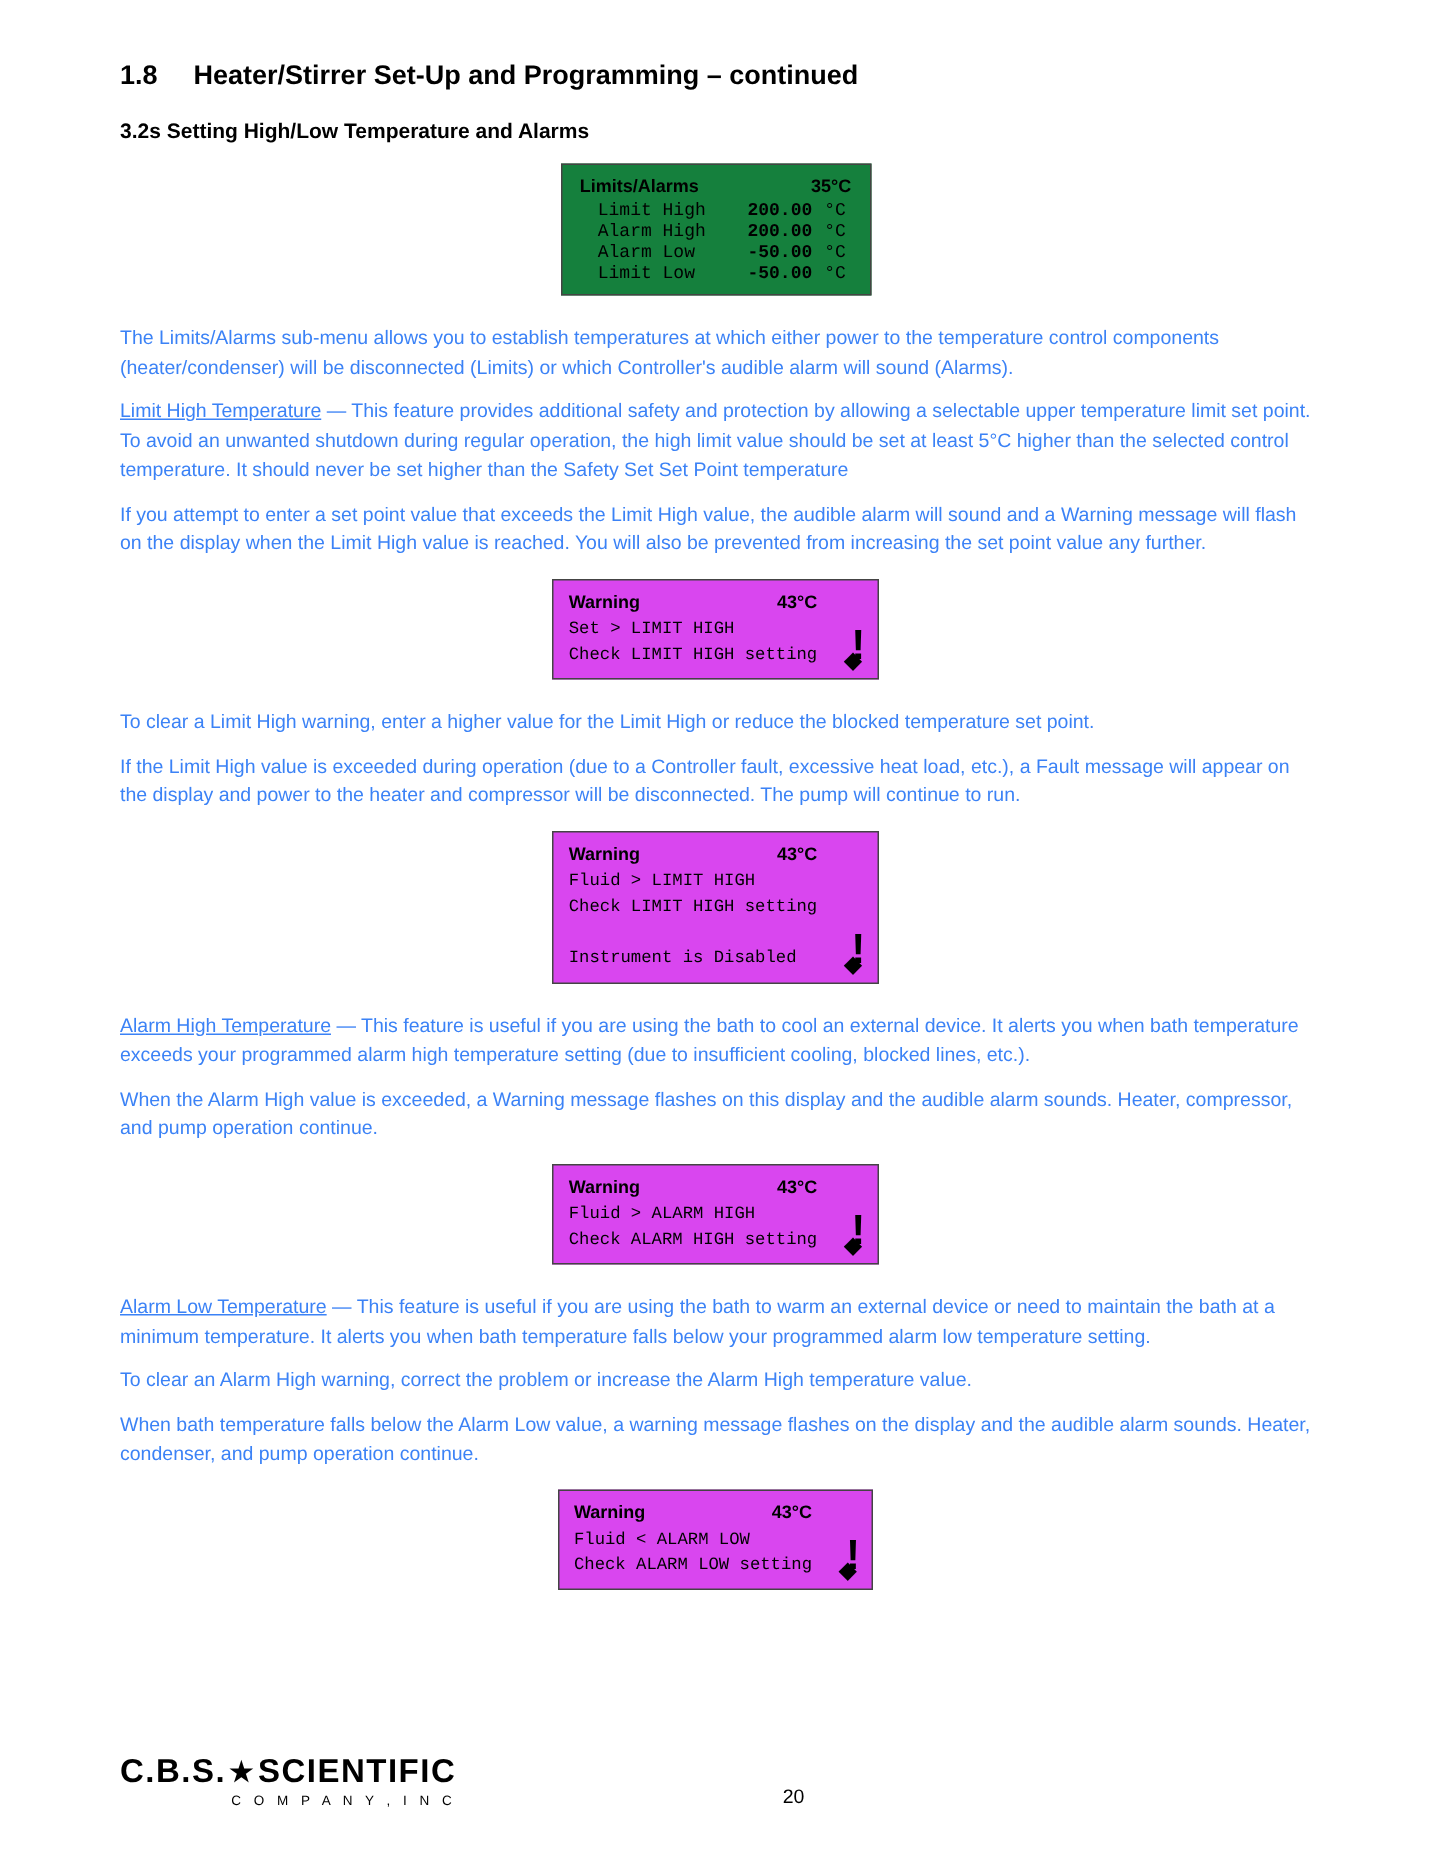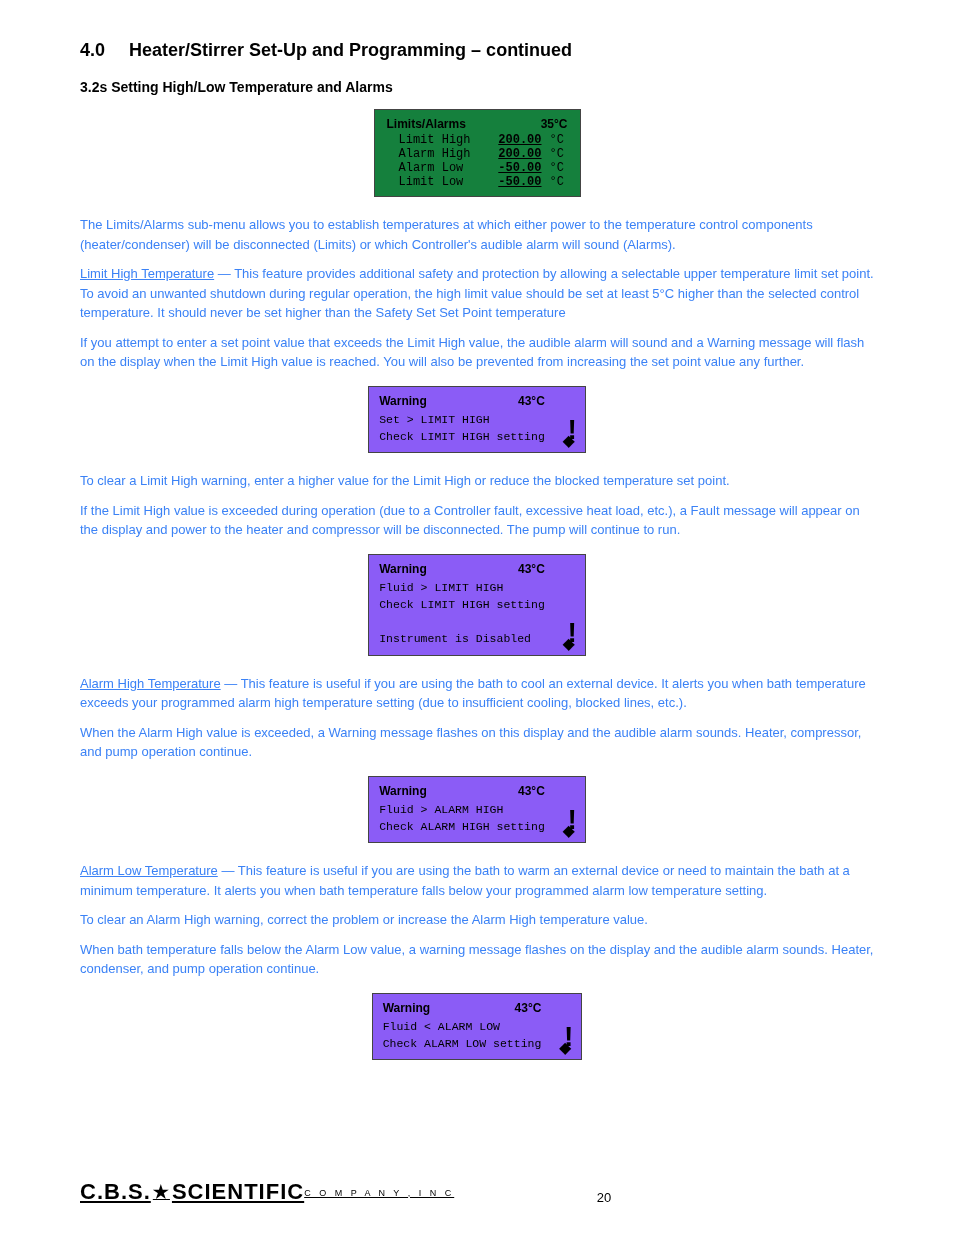--- a/index.html
+++ b/index.html
@@ -65,32 +65,31 @@
     }
     .lcd-box .lcd-row .label {
       min-width: 80px;
       font-family: 'Courier New', monospace;
     }
     .lcd-box .lcd-row .val {
       font-weight: bold;
       text-align: right;
       min-width: 55px;
       font-family: 'Courier New', monospace;
-      text-decoration: underline;
     }
     .lcd-box .lcd-row .unit {
       min-width: 18px;
       font-family: 'Courier New', monospace;
     }
     .warning-box {
       border: 1.5px solid #444;
       padding: 7px 10px;
       font-family: 'Courier New', monospace;
       font-size: 12px;
-      background: #8b5cf6;
+      background: #d946ef;
       min-width: 160px;
       position: relative;
     }
     .warning-box .warn-title-row {
       display: flex;
       justify-content: space-between;
       font-weight: bold;
       font-size: 12px;
       font-family: Arial, sans-serif;
       margin-bottom: 3px;
@@ -129,23 +128,22 @@
       bottom: 30px;
       left: 0;
       right: 0;
       display: flex;
       align-items: flex-end;
       justify-content: space-between;
       padding: 0 80px;
     }
     .logo-area {
       display: flex;
-      flex-direction: row;
-      align-items: center;
-      text-decoration: underline;
+      flex-direction: column;
+      align-items: flex-end;
     }
     .logo-cbs {
       font-size: 22px;
       font-weight: bold;
       font-family: Arial, sans-serif;
       letter-spacing: 1px;
       display: flex;
       align-items: center;
       gap: 2px;
     }
@@ -164,21 +162,21 @@
       text-align: center;
       flex: 1;
     }
   </style>
 </head>
 <body>
 
 <div class="page">
 
   <h1 class="section-title">
-    <span class="section-num">4.0</span>
+    <span class="section-num">1.8</span>
     <span>Heater/Stirrer Set-Up and Programming – continued</span>
   </h1>
 
   <h2 class="subsection-title">3.2s Setting High/Low Temperature and Alarms</h2>
 
   <div class="display-image">
     <div class="lcd-box">
       <div class="lcd-title-row">
         <span>Limits/Alarms</span>
         <span>35°C</span>

